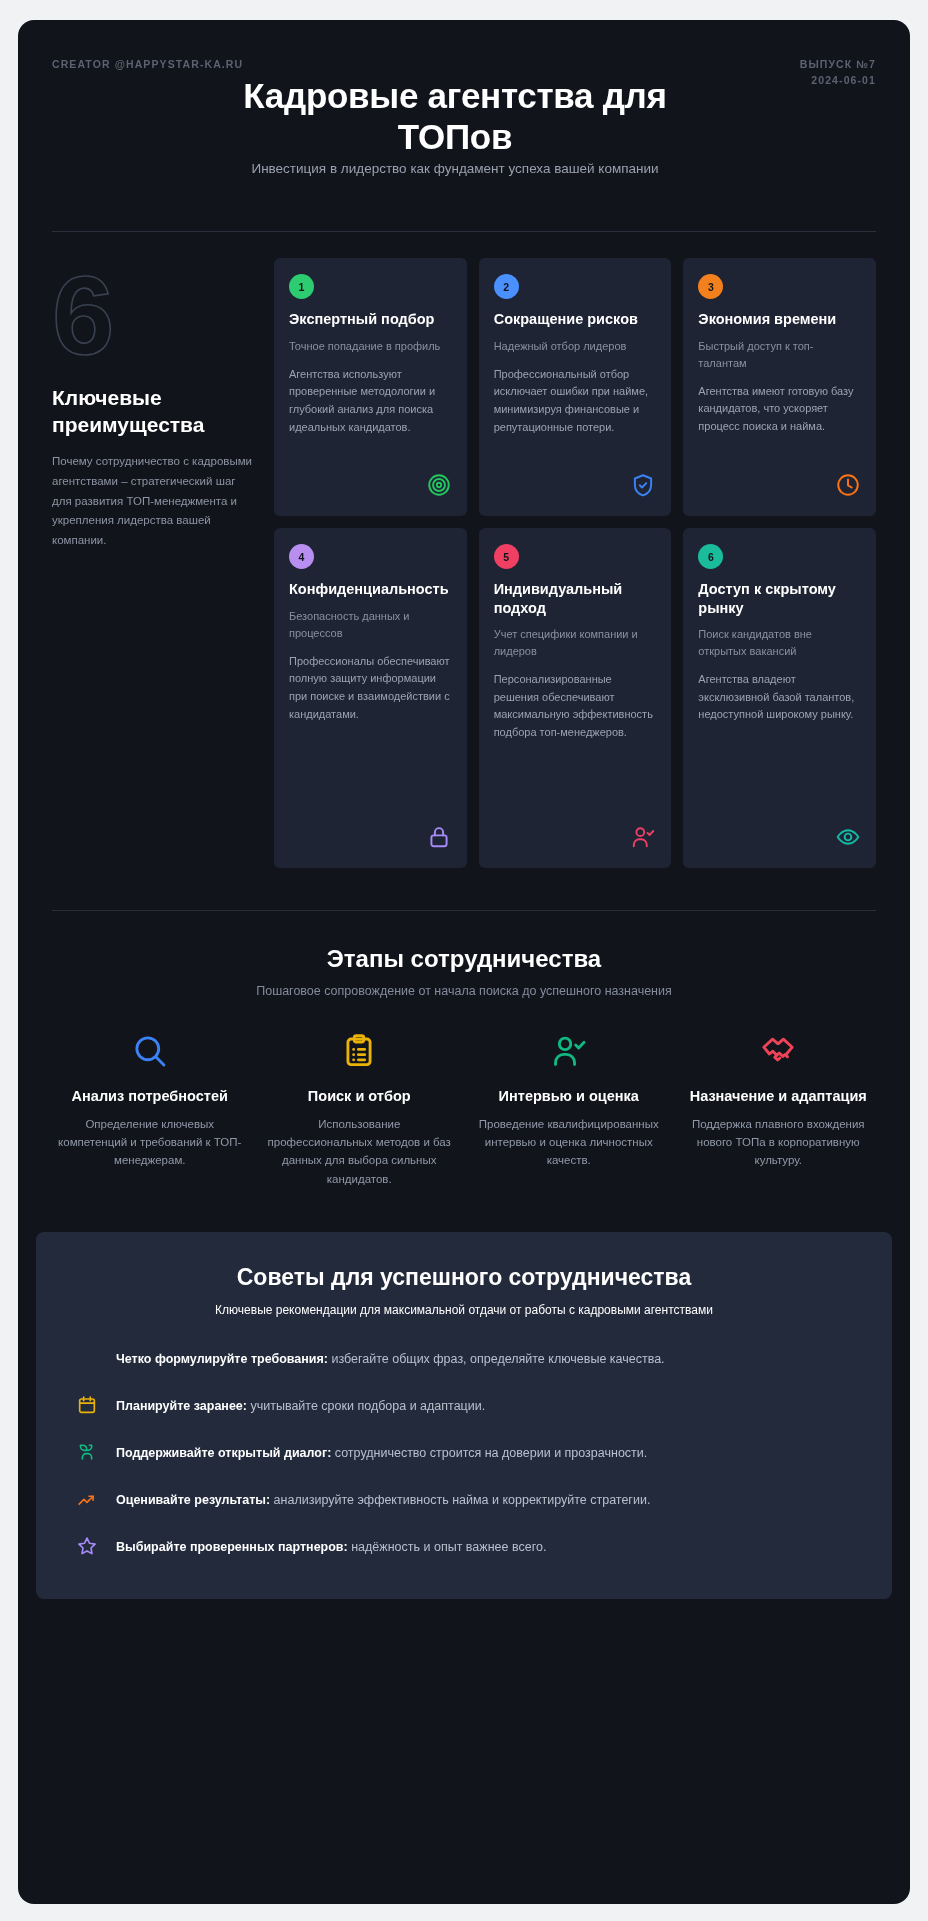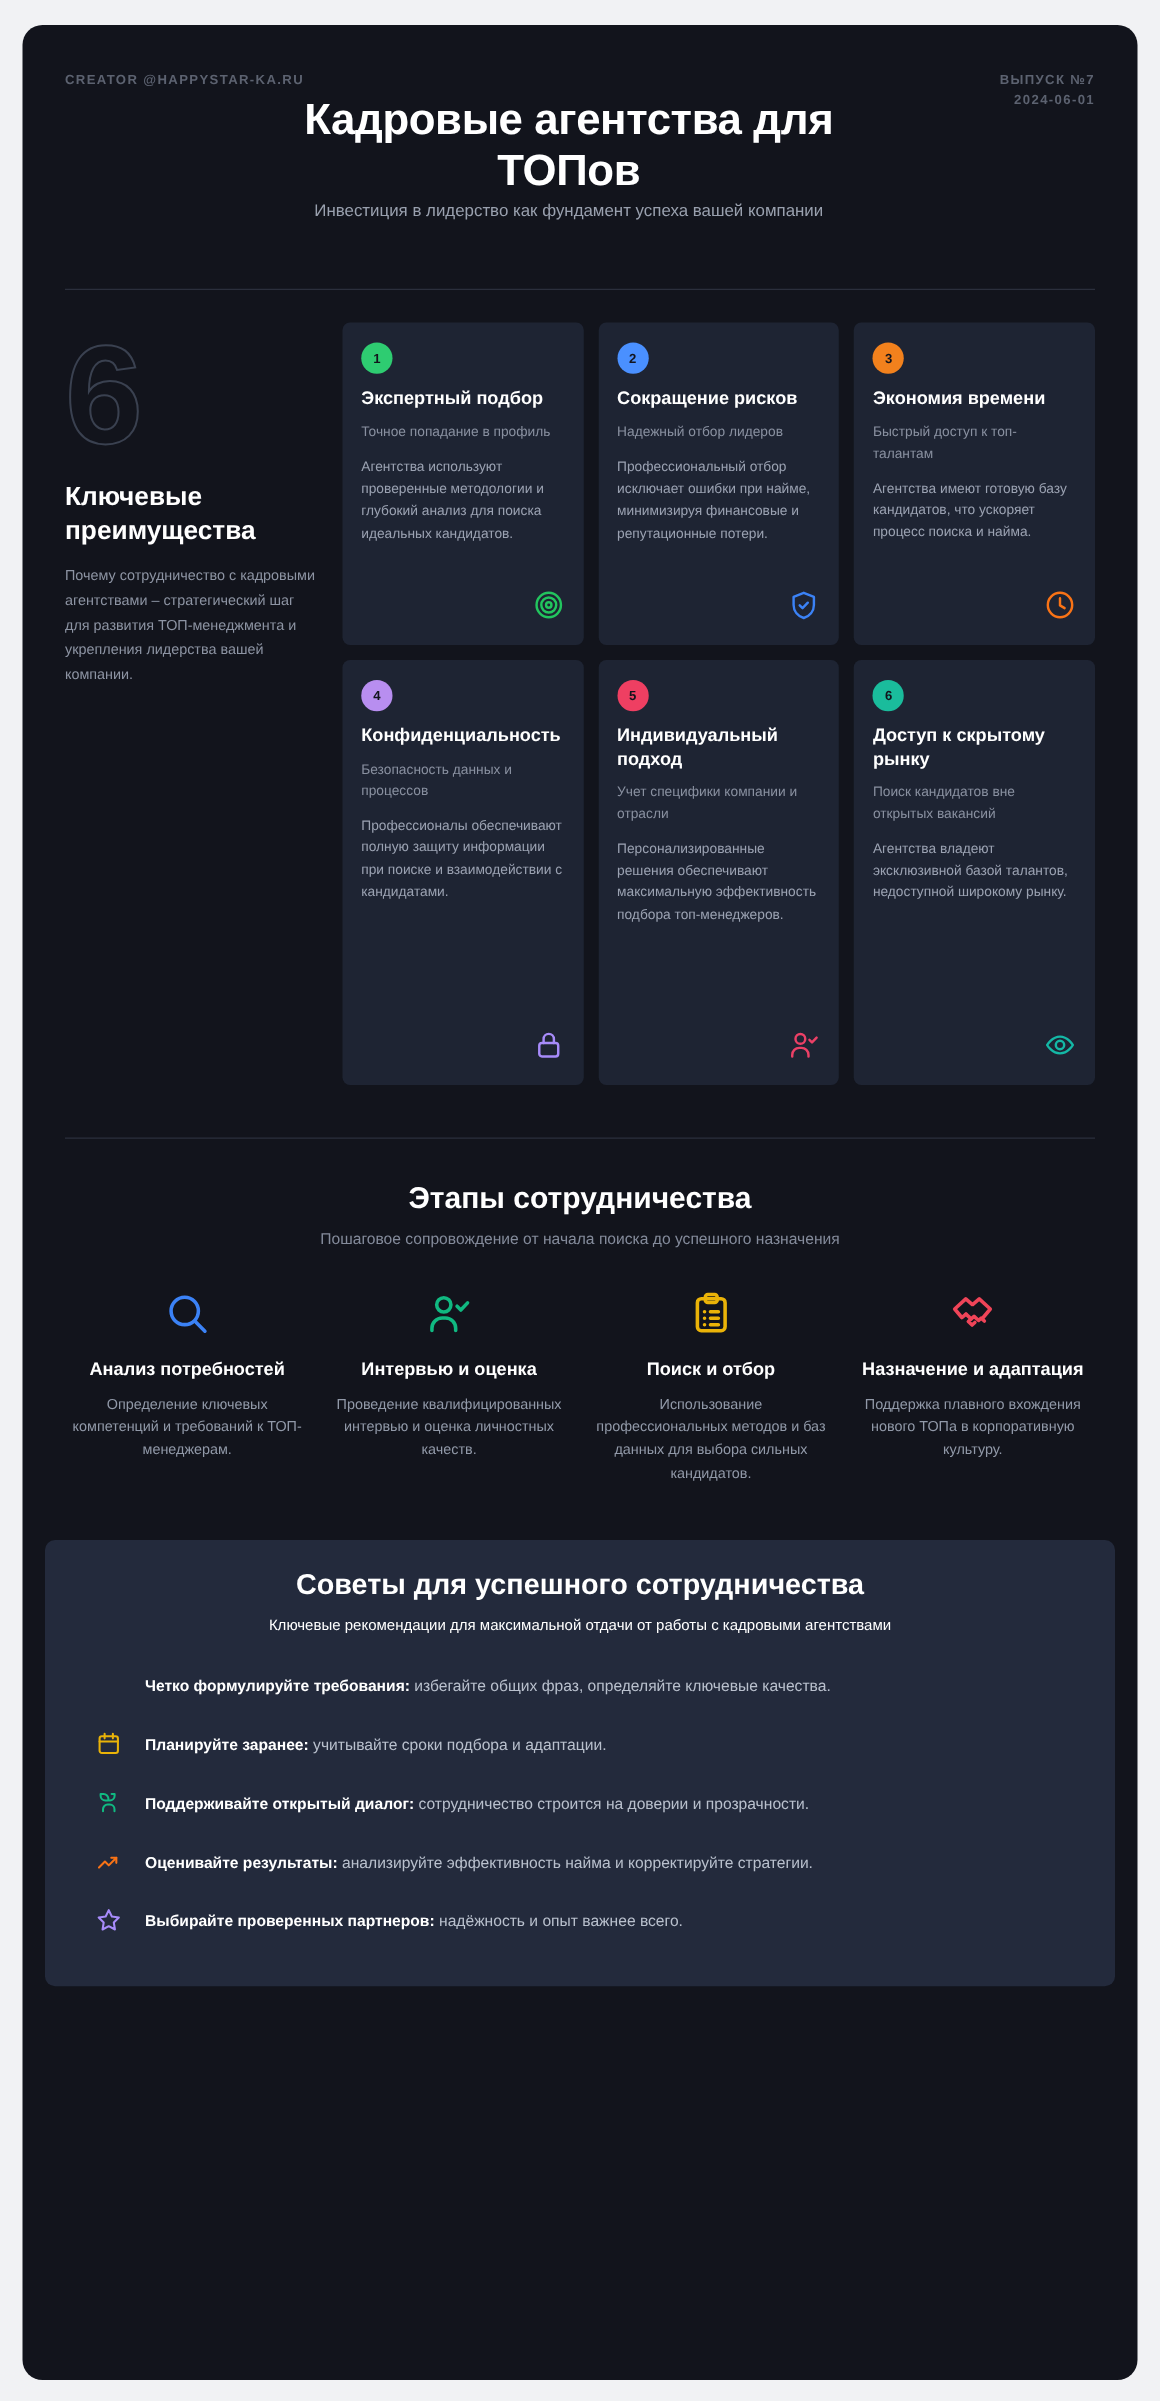--- a/index.html
+++ b/index.html
@@ -191,21 +191,21 @@
     font-size: 11.5px;
     line-height: 1.6;
     color: #9199a8;
   }
 
   
   .tips {
     margin: 44px 18px 18px 18px;
     background: #232a3c;
     border-radius: 8px;
-    padding: 22px 38px 40px 38px;
+    padding: 32px 38px 40px 38px;
   }
   .tips h2 {
     text-align: center;
     font-size: 23px;
     font-weight: 700;
     color: #ffffff;
   }
   .tips .sect-sub {
     text-align: center;
     font-size: 12px;
@@ -297,21 +297,21 @@
             <div class="lead">Безопасность данных и процессов</div>
             <div class="body">Профессионалы обеспечивают полную защиту информации при поиске и взаимодействии с кандидатами.</div>
             <div class="card-icon"><svg width="26" height="26" viewBox="0 0 24 24">
                 <rect x="5" y="10.5" width="14" height="10" rx="2" fill="none" stroke="#a78bfa" stroke-width="1.8" stroke-linecap="round" stroke-linejoin="round"></rect>
                 <path d="M8.2 10.5V7.6a3.8 3.8 0 017.6 0v2.9" fill="none" stroke="#a78bfa" stroke-width="1.8" stroke-linecap="round" stroke-linejoin="round"></path>
               </svg></div>
           </div>
           <div class="card">
             <div class="badge" style="background:#ef3f62">5</div>
             <h3>Индивидуальный подход</h3>
-            <div class="lead">Учет специфики компании и отрасли</div>
+            <div class="lead">Учет специфики компании и лидеров</div>
             <div class="body">Персонализированные решения обеспечивают максимальную эффективность подбора топ-менеджеров.</div>
             <div class="card-icon"><svg width="26" height="26" viewBox="0 0 24 24">
                 <circle cx="9.5" cy="7.5" r="3.6" fill="none" stroke="#ec4066" stroke-width="1.8" stroke-linecap="round" stroke-linejoin="round"></circle>
                 <path d="M3.5 20.5v-1.2a5.2 5.2 0 015.2-5.2h1.6a5.2 5.2 0 015.2 5.2v1.2" fill="none" stroke="#ec4066" stroke-width="1.8" stroke-linecap="round" stroke-linejoin="round"></path>
                 <path d="M16.2 8.2l1.9 1.9 3.4-3.6" fill="none" stroke="#ec4066" stroke-width="1.8" stroke-linecap="round" stroke-linejoin="round"></path>
               </svg></div>
           </div>
           <div class="card">
             <div class="badge" style="background:#1abc9c">6</div>
             <h3>Доступ к скрытому рынку</h3>
@@ -335,35 +335,35 @@
         <div class="stage">
           <div class="st-icon"><svg width="38" height="38" viewBox="0 0 24 24">
               <circle cx="10.6" cy="10.6" r="6.9" fill="none" stroke="#3b82f6" stroke-width="1.8" stroke-linecap="round" stroke-linejoin="round"></circle>
               <path d="M15.8 15.8l5 5" fill="none" stroke="#3b82f6" stroke-width="1.8" stroke-linecap="round" stroke-linejoin="round"></path>
             </svg></div>
           <h4>Анализ потребностей</h4>
           <p>Определение ключевых компетенций и требований к ТОП-менеджерам.</p>
         </div>
         <div class="stage">
           <div class="st-icon"><svg width="38" height="38" viewBox="0 0 24 24">
+              <rect x="5" y="4.4" width="14" height="16.2" rx="2" fill="none" stroke="#eab308" stroke-width="1.8" stroke-linecap="round" stroke-linejoin="round"></rect>
+              <rect x="9" y="2.3" width="6" height="4" rx="1.3" fill="none" stroke="#eab308" stroke-width="1.8" stroke-linecap="round" stroke-linejoin="round"></rect>
+              <path d="M8.6 11h.02M11.6 11h4M8.6 14.3h.02M11.6 14.3h4M8.6 17.6h.02M11.6 17.6h4" fill="none" stroke="#eab308" stroke-width="1.8" stroke-linecap="round" stroke-linejoin="round"></path>
+            </svg></div>
+          <h4>Поиск и отбор</h4>
+          <p>Использование профессиональных методов и баз данных для выбора сильных кандидатов.</p>
+        </div>
+        <div class="stage">
+          <div class="st-icon"><svg width="38" height="38" viewBox="0 0 24 24">
               <circle cx="9.5" cy="7.5" r="3.6" fill="none" stroke="#10b981" stroke-width="1.8" stroke-linecap="round" stroke-linejoin="round"></circle>
               <path d="M3.5 20.5v-1.2a5.2 5.2 0 015.2-5.2h1.6a5.2 5.2 0 015.2 5.2v1.2" fill="none" stroke="#10b981" stroke-width="1.8" stroke-linecap="round" stroke-linejoin="round"></path>
               <path d="M16.2 8.2l1.9 1.9 3.4-3.6" fill="none" stroke="#10b981" stroke-width="1.8" stroke-linecap="round" stroke-linejoin="round"></path>
             </svg></div>
           <h4>Интервью и оценка</h4>
           <p>Проведение квалифицированных интервью и оценка личностных качеств.</p>
-        </div>
-        <div class="stage">
-          <div class="st-icon"><svg width="38" height="38" viewBox="0 0 24 24">
-              <rect x="5" y="4.4" width="14" height="16.2" rx="2" fill="none" stroke="#eab308" stroke-width="1.8" stroke-linecap="round" stroke-linejoin="round"></rect>
-              <rect x="9" y="2.3" width="6" height="4" rx="1.3" fill="none" stroke="#eab308" stroke-width="1.8" stroke-linecap="round" stroke-linejoin="round"></rect>
-              <path d="M8.6 11h.02M11.6 11h4M8.6 14.3h.02M11.6 14.3h4M8.6 17.6h.02M11.6 17.6h4" fill="none" stroke="#eab308" stroke-width="1.8" stroke-linecap="round" stroke-linejoin="round"></path>
-            </svg></div>
-          <h4>Поиск и отбор</h4>
-          <p>Использование профессиональных методов и баз данных для выбора сильных кандидатов.</p>
         </div>
         <div class="stage">
           <div class="st-icon"><svg width="38" height="38" viewBox="0 0 24 24">
               <path d="M11.8 7.3L8.6 4.5 3 9.6l3.6 4.3 2.1-1.7" fill="none" stroke="#ef4458" stroke-width="1.8" stroke-linecap="round" stroke-linejoin="round"></path>
               <path d="M12.2 7.3l3.2-2.8L21 9.6l-3.6 4.3" fill="none" stroke="#ef4458" stroke-width="1.8" stroke-linecap="round" stroke-linejoin="round"></path>
               <path d="M8.7 12.2l2.6 2.4 1.5-1.3 2.3 2.1 1.3-1.2 1.6 1.5" fill="none" stroke="#ef4458" stroke-width="1.8" stroke-linecap="round" stroke-linejoin="round"></path>
               <path d="M11.3 14.6l-1.4 1.3 1.9 1.8 1.4-1.3" fill="none" stroke="#ef4458" stroke-width="1.8" stroke-linecap="round" stroke-linejoin="round"></path>
             </svg></div>
           <h4>Назначение и адаптация</h4>
           <p>Поддержка плавного вхождения нового ТОПа в корпоративную культуру.</p>

